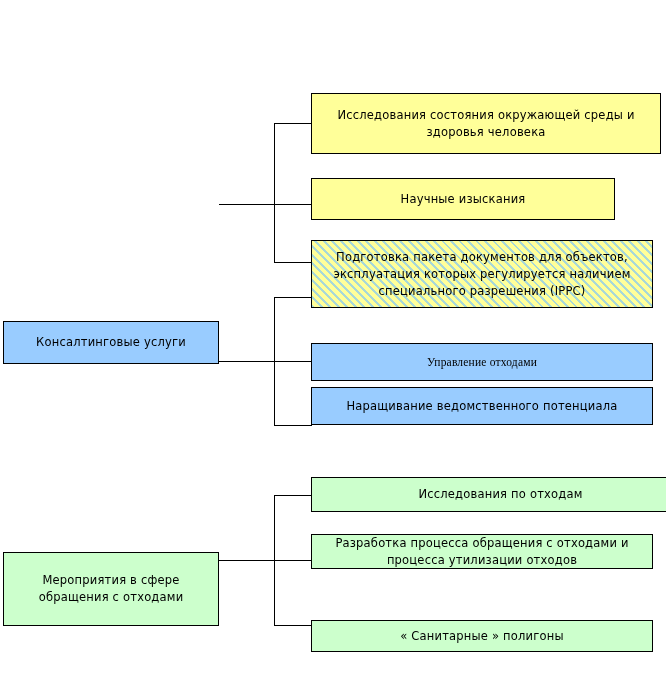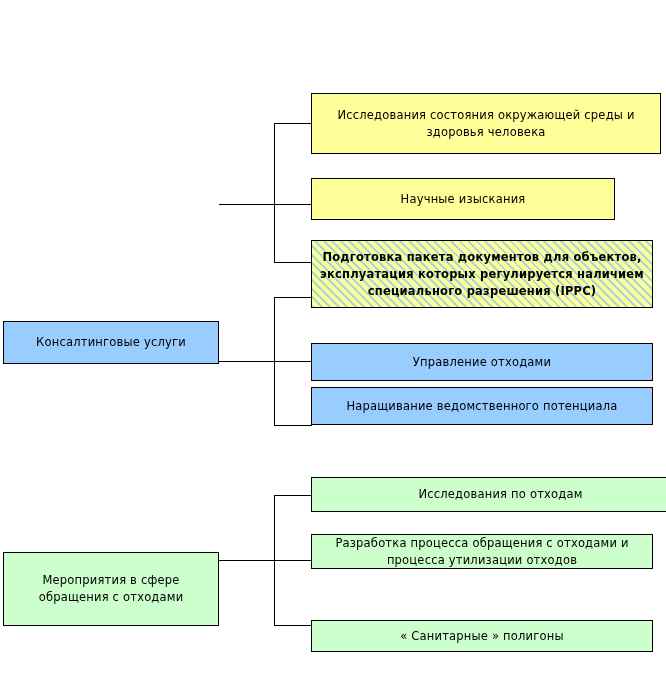--- a/index.html
+++ b/index.html
@@ -40,21 +40,20 @@
   .fill-green  { background: #ccffcc; }
   .fill-hatch {
     background-color: #ffff99;
     background-image: repeating-linear-gradient(
       45deg,
       #a8d8d8 0px,
       #a8d8d8 2px,
       #ffff99 2px,
       #ffff99 6px
     );
-    font-weight: bold;
   }
   .connector {
     position: absolute;
     background: #000000;
   }
   .h-line { height: 1px; }
   .v-line { width: 1px; }
 </style>
 </head>
 <body>
@@ -85,21 +84,21 @@
   <div class="connector h-line" style="left:219px; top:361px; width:56px;"></div>
   <div class="connector v-line" style="left:274px; top:297px; height:129px;"></div>
   <div class="connector h-line" style="left:274px; top:297px; width:38px;"></div>
   <div class="connector h-line" style="left:274px; top:361px; width:38px;"></div>
   <div class="connector h-line" style="left:274px; top:425px; width:38px;"></div>
 
   <div class="node fill-blue" style="left:3px; top:321px; width:216px; height:43px;justify-content:center;">
     <span>Консалтинговые услуги</span>
   </div>
 
-  <div class="node fill-blue" style="left:311px; top:343px; width:342px; height:38px;">
+  <div class="node fill-blue" style="left:311px; top:343px; width:342px; height:38px;font-family:Liberation Serif, serif;">
     <span>Управление отходами</span>
   </div>
 
   <div class="node fill-blue" style="left:311px; top:387px; width:342px; height:38px;">
     <span>Наращивание ведомственного потенциала</span>
   </div>
 
   <div class="connector h-line" style="left:219px; top:560px; width:56px;"></div>
   <div class="connector v-line" style="left:274px; top:495px; height:131px;"></div>
   <div class="connector h-line" style="left:274px; top:495px; width:38px;"></div>

